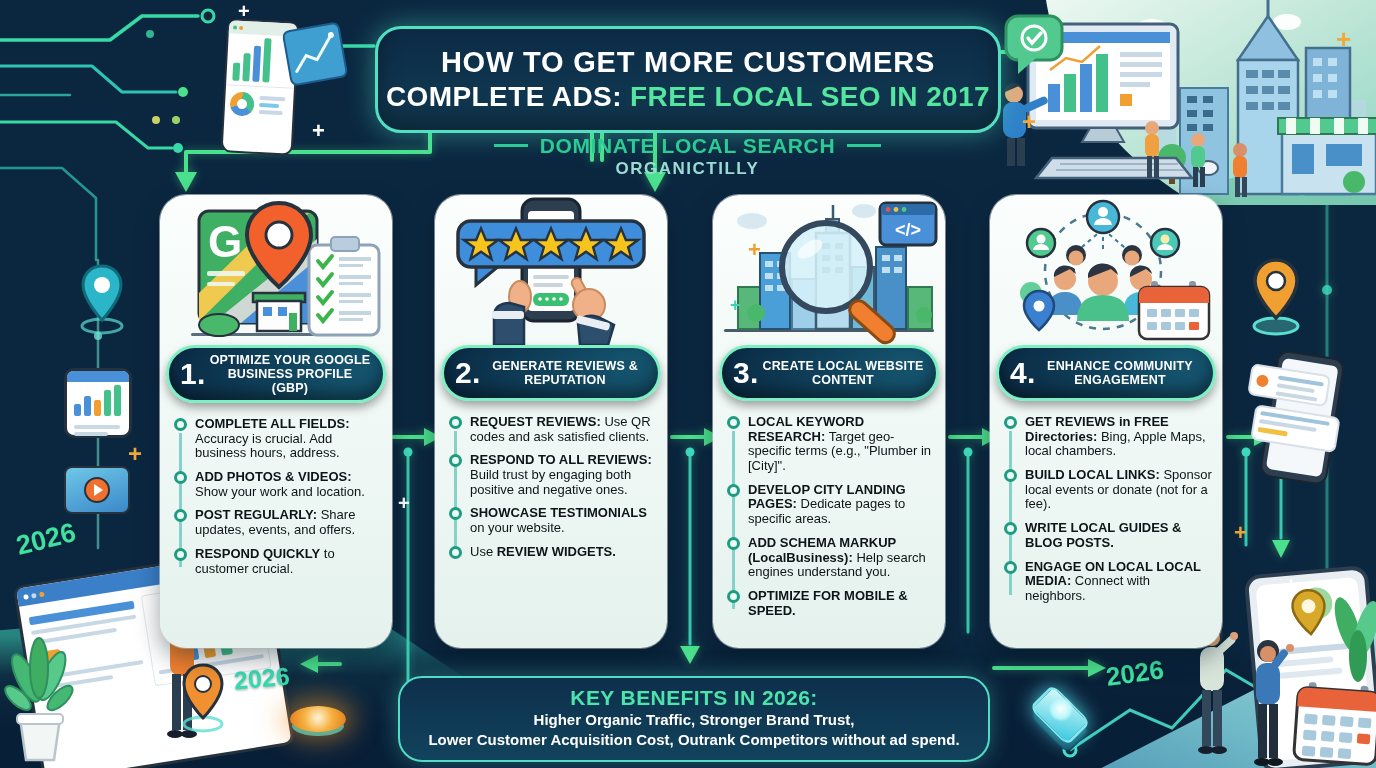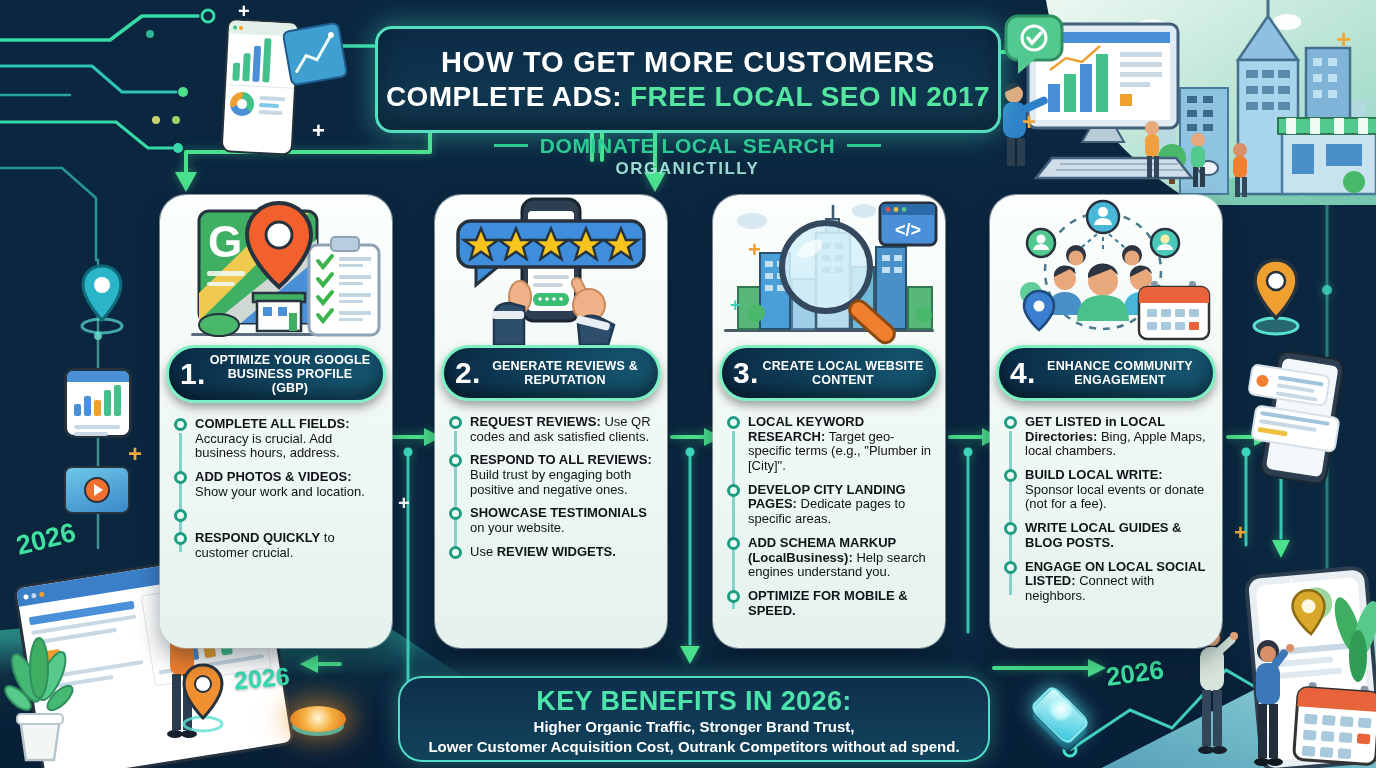--- a/index.html
+++ b/index.html
@@ -9,21 +9,21 @@
   .layer{position:absolute;}
   
   .bottom-dark{left:0;right:0;top:636px;bottom:0;background:linear-gradient(180deg,rgba(9,32,56,0) 0%,rgba(9,32,56,.85) 30%,#081f38 70%);}
   .floor-right{left:960px;top:608px;width:416px;height:160px;
     background:linear-gradient(200deg,#a8dcd8 0%,#6fb9c8 55%,#4a92b0 100%);
     clip-path:polygon(34% 100%,100% 12%,100% 100%,0 100%);}
   .floor-left{left:0;top:600px;width:600px;height:168px;
     background:linear-gradient(160deg,#2f9b8e,#15586e 90%);
     clip-path:polygon(0 18%,58% 0,100% 100%,0 100%);opacity:.85;}
   
-  .title-banner{left:375px;top:26px;width:626px;height:107px;border-radius:17px;
+  .title-banner{left:375px;top:26px;width:626px;height:107px;border-radius:26px;
     background:linear-gradient(180deg,#0c2b46 0%,#123c55 100%);
     border:3px solid #53e0c0;box-shadow:0 0 28px rgba(80,230,200,.45),inset 0 -14px 24px rgba(0,0,0,.35);
     display:flex;flex-direction:column;justify-content:center;align-items:center;z-index:6;}
   .title-banner .t1{color:#fff;font-size:29px;font-weight:800;letter-spacing:.8px;line-height:1.2;}
   .title-banner .t2{color:#fff;font-size:28px;font-weight:800;letter-spacing:.4px;line-height:1.2;}
   .title-banner .t2 .accent{color:#54e59e;}
   .subtitle{left:430px;top:134px;width:515px;text-align:center;z-index:6;}
   .subtitle .s1{color:#2bcb93;font-size:21px;font-weight:800;letter-spacing:.6px;display:inline-block;}
   .subtitle .s1::before,.subtitle .s1::after{content:"";display:inline-block;width:34px;height:3px;background:#2bcb93;vertical-align:middle;margin:0 12px 3px;}
   .subtitle .s2{color:#9bdcd2;font-size:17px;font-weight:600;letter-spacing:1.5px;margin-top:1px;}
@@ -44,21 +44,21 @@
   .bullets::before{content:"";position:absolute;left:19px;top:16px;bottom:18px;width:2.5px;background:#85d2ca;}
   .bullets li{display:flex;gap:8px;margin-bottom:9px;position:relative;}
   .bullets .dot{flex:0 0 13px;width:13px;height:13px;margin-top:1px;border-radius:50%;
     background:#eafaf4;border:3.5px solid #1d9c82;z-index:1;}
   .bullets p{margin:0;font-size:13px;line-height:1.13;color:#0f1418;font-weight:500;}
   .bullets b{font-weight:800;}
   
   .benefits{left:398px;top:676px;width:592px;height:86px;border-radius:24px;
     background:linear-gradient(180deg,#0d2f4c,#12435c);border:2.5px solid #53dcc5;
     box-shadow:0 0 22px rgba(80,220,200,.35);text-align:center;padding-top:8px;z-index:6;}
-  .benefits .bt{color:#4de4ab;font-size:27px;font-weight:800;letter-spacing:.4px;}
+  .benefits .bt{color:#4de4ab;font-size:21px;font-weight:800;letter-spacing:.4px;}
   .benefits .bl{color:#fff;font-size:15px;font-weight:700;line-height:1.3;}
   
   .year{font-weight:800;color:#3fe0a0;z-index:4;text-shadow:0 1px 3px rgba(0,40,40,.4);}
   .plus{z-index:4;font-weight:800;}
   svg.dec{z-index:4;overflow:visible;}
   .overlay{left:0;top:0;z-index:3;}
   .whitecard{background:#fff;border:3px solid #25313d;border-radius:10px;z-index:4;}
   .donut{width:24px;height:24px;border-radius:50%;background:conic-gradient(#44c08a 0 130deg,#4a90d8 130deg 250deg,#f0a030 250deg 360deg);position:relative;}
   .donut::after{content:"";position:absolute;inset:7px;background:#fff;border-radius:50%;}
   .bars{display:flex;align-items:flex-end;gap:3px;}
@@ -305,20 +305,21 @@
       <li>
           <span class="dot"></span>
           <p><span></span><b>COMPLETE ALL FIELDS:</b> <span>Accuracy is crucial. Add business hours, address.</span></p>
         </li>
       <li>
           <span class="dot"></span>
           <p><span></span><b>ADD PHOTOS &amp; VIDEOS:</b> <span>Show your work and location.</span></p>
         </li>
       <li>
           <span class="dot"></span>
+          <p><span></span><b>POST REGULARLY:</b> <span>Share updates, events, and offers.</span></p>
         </li>
       <li>
           <span class="dot"></span>
           <p><span></span><b>RESPOND QUICKLY</b> <span>to customer crucial.</span></p>
         </li>
     </ul>
   </section>
 
   <section class="layer card" style="left:435px">
     <div class="icon-zone">
@@ -503,33 +504,33 @@
         <rect x="198" y="127" width="10" height="8" rx="1" fill="#e8633a"></rect>
       </svg>
     </div>
     <div class="pill">
       <span class="num">4.</span>
       <span>ENHANCE COMMUNITY ENGAGEMENT</span>
     </div>
     <ul class="bullets">
       <li>
           <span class="dot"></span>
-          <p><span></span><b>GET LISTED in LOCAL Directories:</b> <span>Bing, Apple Maps, local chambers.</span></p>
-        </li>
-      <li>
-          <span class="dot"></span>
-          <p><span></span><b>BUILD LOCAL WRITE:</b> <span>Sponsor local events or donate (not for a fee).</span></p>
+          <p><span></span><b>GET REVIEWS in FREE Directories:</b> <span>Bing, Apple Maps, local chambers.</span></p>
+        </li>
+      <li>
+          <span class="dot"></span>
+          <p><span></span><b>BUILD LOCAL LINKS:</b> <span>Sponsor local events or donate (not for a fee).</span></p>
         </li>
       <li>
           <span class="dot"></span>
           <p><span></span><b>WRITE LOCAL GUIDES &amp; BLOG POSTS.</b> <span></span></p>
         </li>
       <li>
           <span class="dot"></span>
-          <p><span></span><b>ENGAGE ON LOCAL SOCIAL LISTED:</b> <span>Connect with neighbors.</span></p>
+          <p><span></span><b>ENGAGE ON LOCAL LOCAL MEDIA:</b> <span>Connect with neighbors.</span></p>
         </li>
     </ul>
   </section>
 
   <footer class="layer benefits">
     <div class="bt">KEY BENEFITS IN 2026:</div>
     <div class="bl">Higher Organic Traffic, Stronger Brand Trust,</div>
     <div class="bl">Lower Customer Acquisition Cost, Outrank Competitors without ad spend.</div>
   </footer>
 

